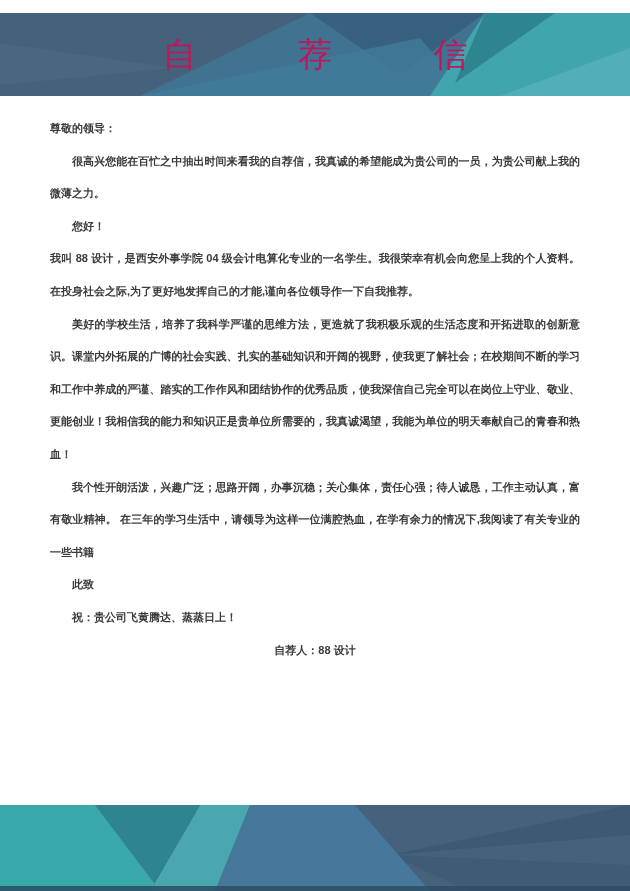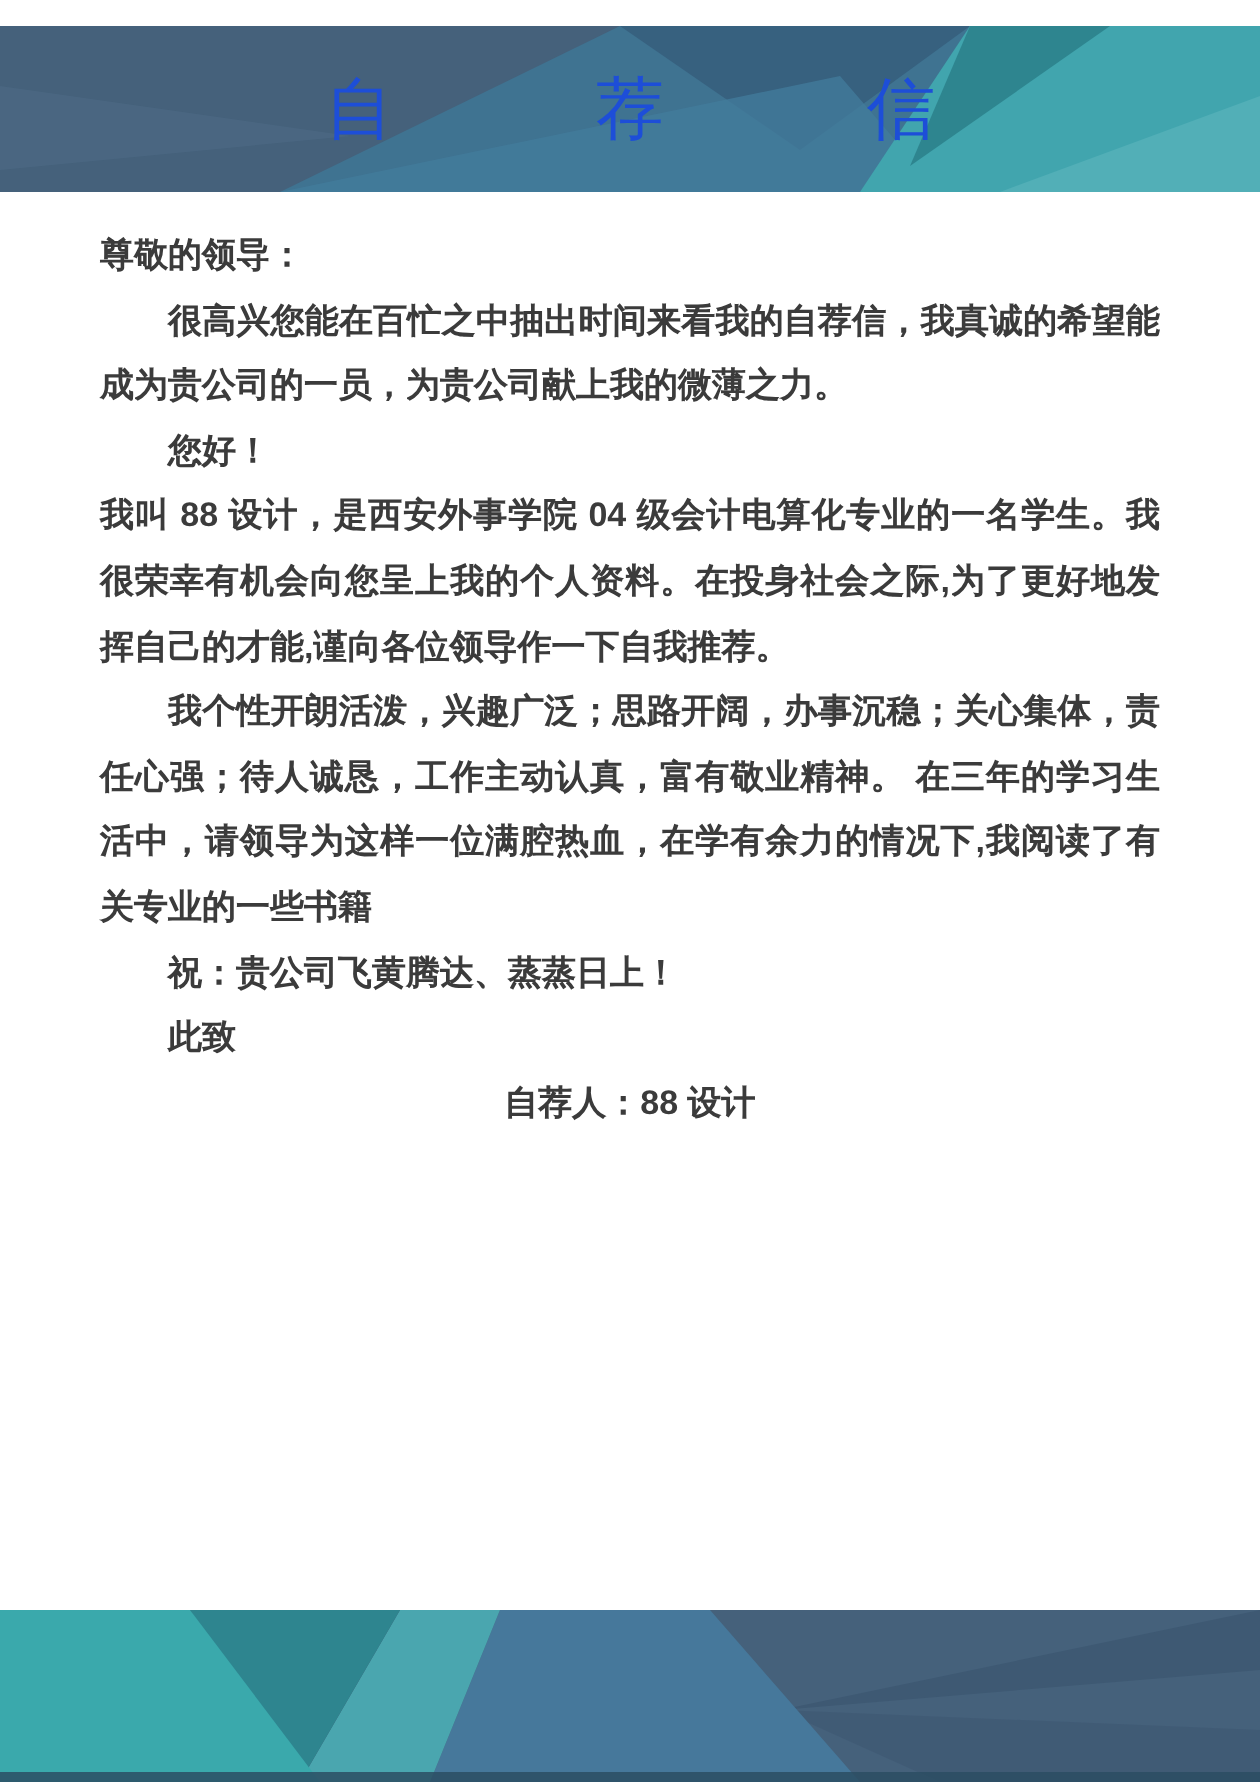--- a/index.html
+++ b/index.html
@@ -9,27 +9,27 @@
     overflow:hidden;
   }
   .banner{position:absolute;left:0;width:630px;overflow:hidden;}
   .banner svg{display:block;}
   .banner-header{top:13px;height:83px;}
   .banner-footer{bottom:0;height:86px;}
   .title{
     position:absolute;top:0;left:0;right:0;bottom:0;
     display:flex;align-items:center;justify-content:center;
     margin:0;padding:0;
-    color:#1d4ed8;font-size:34px;font-weight:400;
+    color:#be185d;font-size:34px;font-weight:400;
     letter-spacing:46px;text-indent:46px;
   }
   .content{
     position:absolute;top:96px;left:0;width:630px;height:639px;
     box-sizing:border-box;padding:16px 50px 0 50px;
-    font-size:17px;line-height:32.6px;color:#3b3b3b;font-weight:700;
+    font-size:11px;line-height:32.6px;color:#3b3b3b;font-weight:700;
     text-align:justify;overflow:hidden;
   }
   .content p{margin:0;}
   .indent{text-indent:2em;}
   .signature{text-align:center;margin-top:30px;}
 </style>
 </head>
 <body>
 
 <header class="banner banner-header">
@@ -44,23 +44,24 @@
     <polygon points="630,35 630,83 500,83" fill="#52afb7"></polygon>
   </svg>
   <h1 class="title">自  荐  信</h1>
 </header>
 
 <main class="content">
   <p>尊敬的领导：</p>
   <p class="indent">很高兴您能在百忙之中抽出时间来看我的自荐信，我真诚的希望能成为贵公司的一员，为贵公司献上我的微薄之力。</p>
   <p class="indent">您好！</p>
   <p>我叫 88 设计，是西安外事学院 04 级会计电算化专业的一名学生。我很荣幸有机会向您呈上我的个人资料。在投身社会之际,为了更好地发挥自己的才能,谨向各位领导作一下自我推荐。</p>
+  <p class="indent">美好的学校生活，培养了我科学严谨的思维方法，更造就了我积极乐观的生活态度和开拓进取的创新意识。课堂内外拓展的广博的社会实践、扎实的基础知识和开阔的视野，使我更了解社会；在校期间不断的学习和工作中养成的严谨、踏实的工作作风和团结协作的优秀品质，使我深信自己完全可以在岗位上守业、敬业、更能创业！我相信我的能力和知识正是贵单位所需要的，我真诚渴望，我能为单位的明天奉献自己的青春和热血！</p>
   <p class="indent">我个性开朗活泼，兴趣广泛；思路开阔，办事沉稳；关心集体，责任心强；待人诚恳，工作主动认真，富有敬业精神。 在三年的学习生活中，请领导为这样一位满腔热血，在学有余力的情况下,我阅读了有关专业的一些书籍</p>
+  <p class="indent">此致</p>
   <p class="indent">祝：贵公司飞黄腾达、蒸蒸日上！</p>
-  <p class="indent">此致</p>
   <p class="signature">自荐人：88 设计</p>
 </main>
 
 <footer class="banner banner-footer">
   <svg width="630" height="86" viewBox="0 0 630 86">
     <rect x="0" y="0" width="630" height="86" fill="#45617b"></rect>
     <polygon points="390,50 630,0 630,30" fill="#3e5973"></polygon>
     <polygon points="390,50 630,60 630,86 470,86" opacity="0.7" fill="#3e5973"></polygon>
     <polygon points="250,0 355,0 430,86 215,86" fill="#46789b"></polygon>
     <polygon points="200,0 250,0 215,86 150,86" fill="#4aa6af"></polygon>

